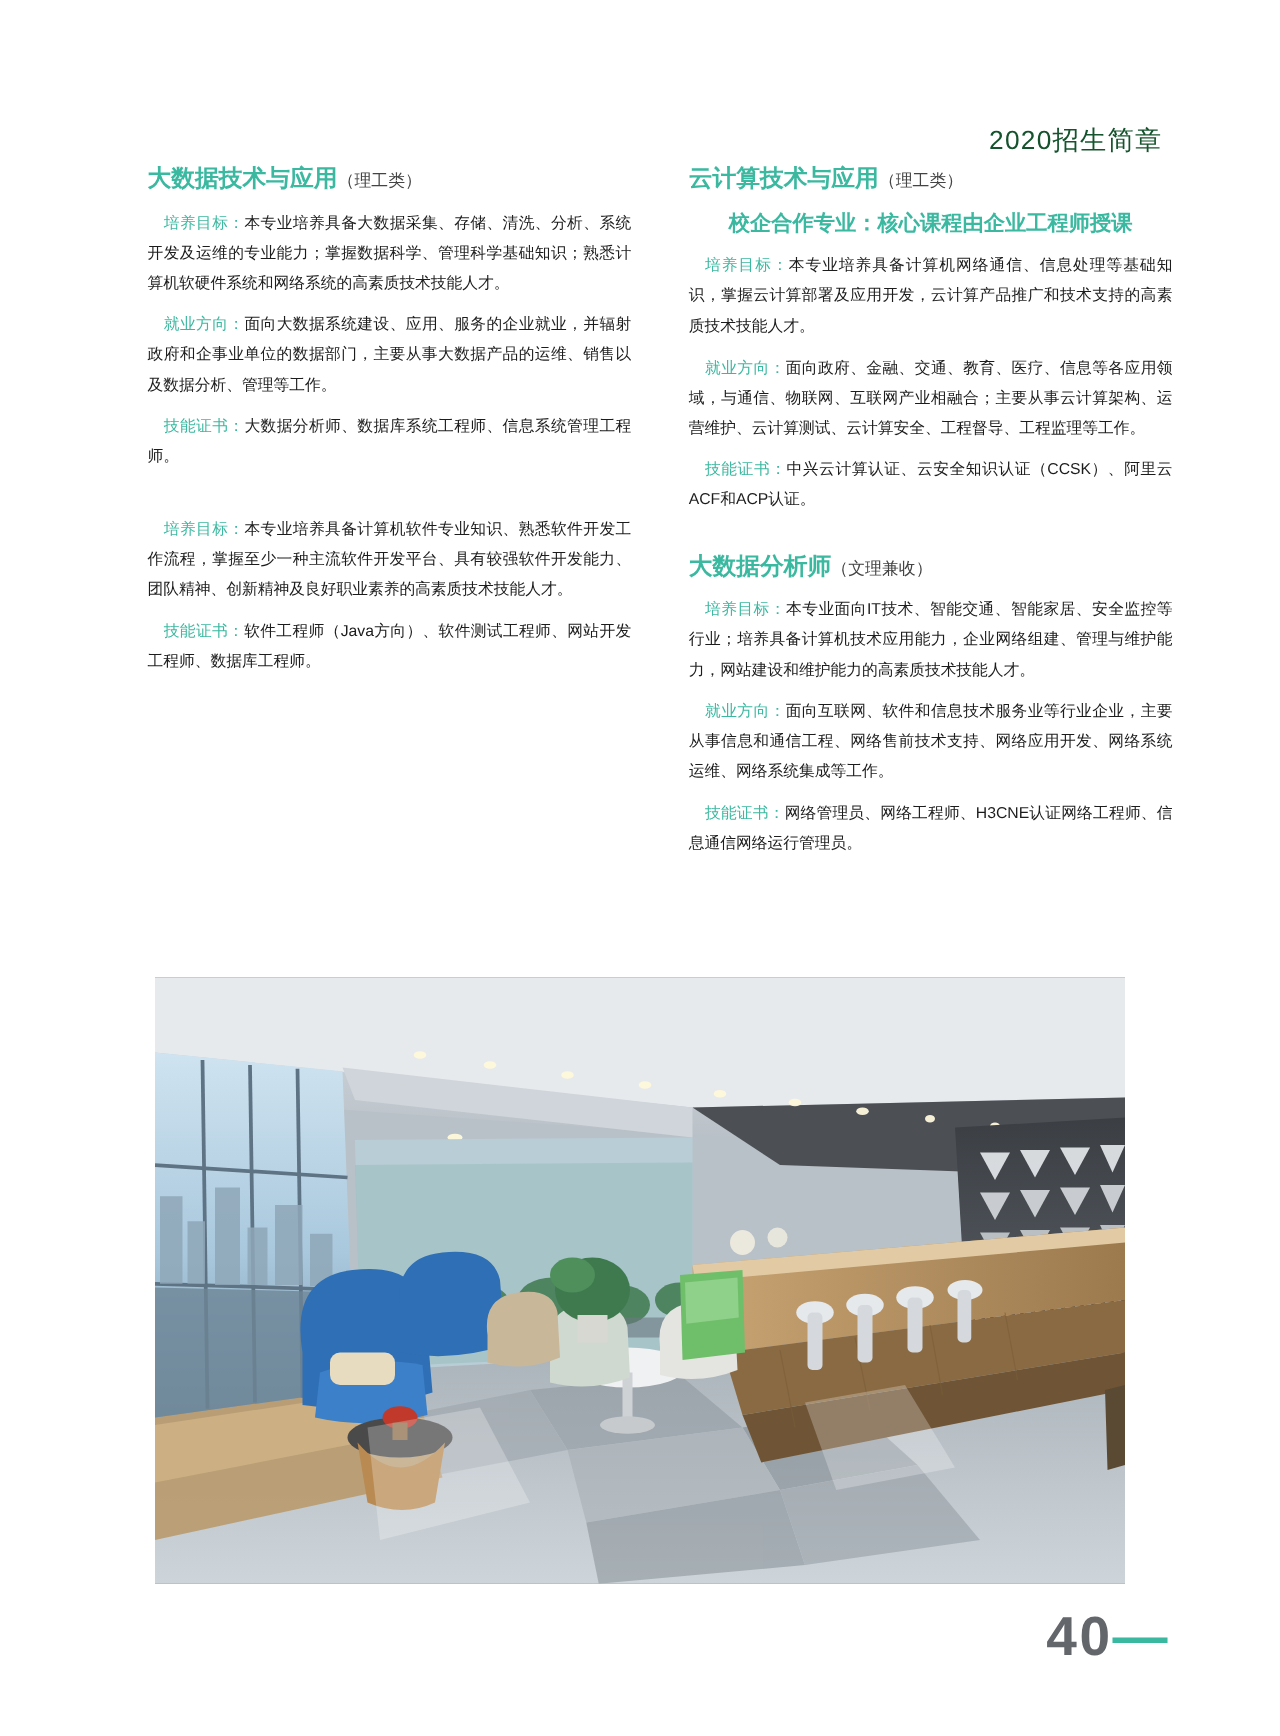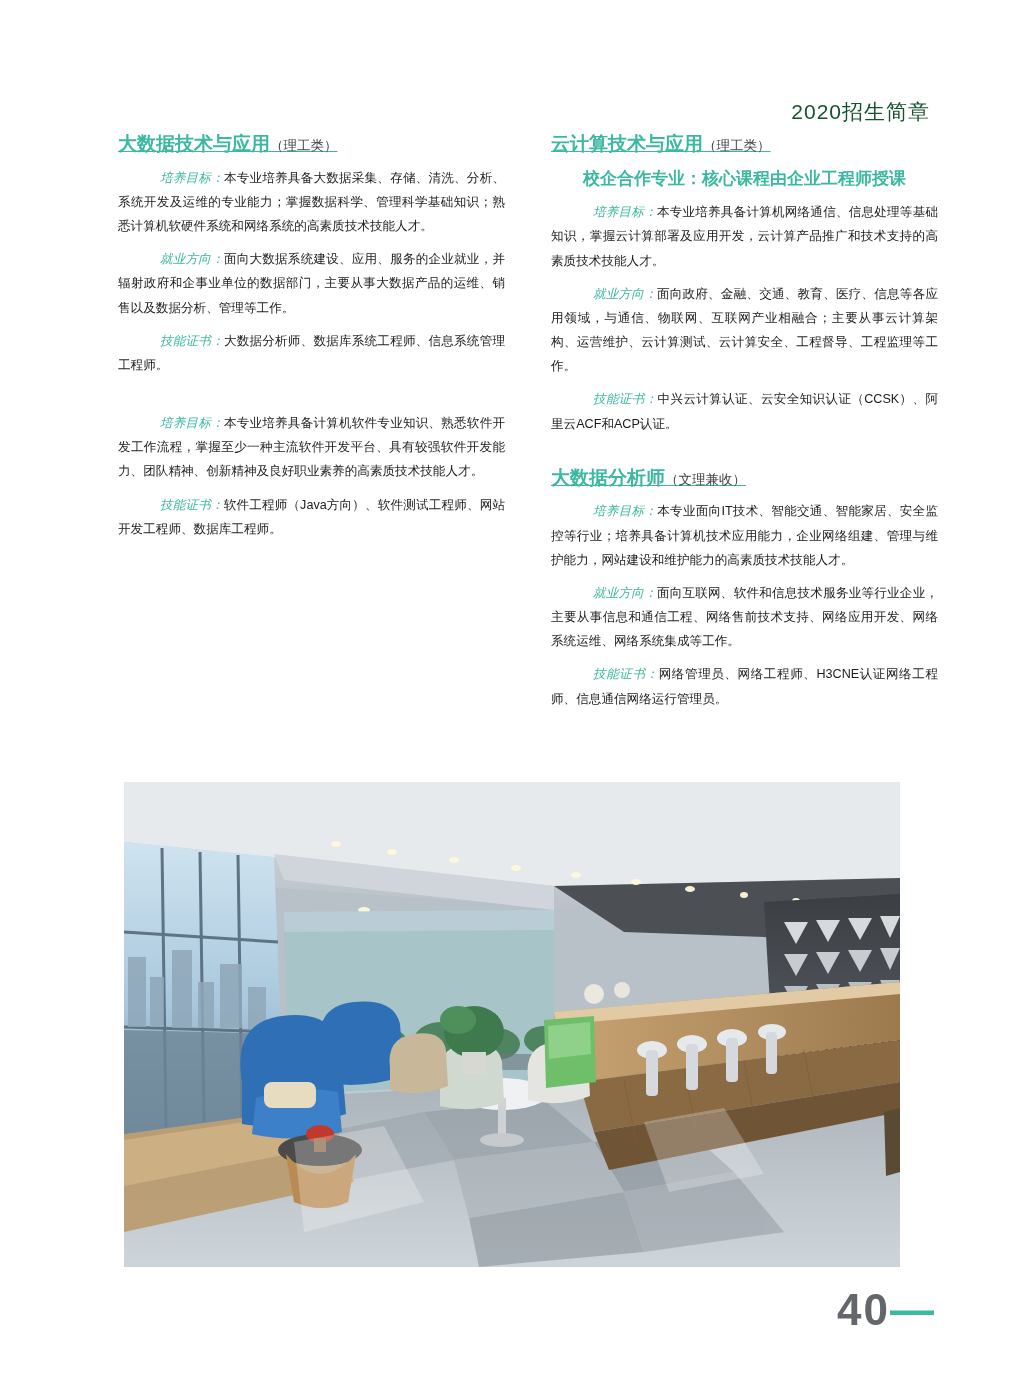--- a/index.html
+++ b/index.html
@@ -52,21 +52,20 @@
   }
   .prog:last-child { margin-bottom: 0; }
 
   .prog-title {
     font-size: 19px;
     font-weight: bold;
     color: #3bb8a0;
     line-height: 1.3;
     margin-bottom: 9px;
     white-space: nowrap;
-    text-decoration: underline;
   }
   .prog-title .cat {
     font-size: 13.5px;
     font-weight: normal;
     color: #444;
     letter-spacing: 0;
   }
 
   .coop {
     font-size: 17px;
@@ -80,22 +79,21 @@
   .para {
     font-size: 12.6px;
     line-height: 1.92;
     margin: 0 0 9px 0;
     text-indent: 0;
     text-align: justify;
     color: #1c1c1c;
   }
   .para .lead {
     color: #3bb8a0;
-    margin-left: 42px;
-    font-style: italic;
+    margin-left: 13px;
   }
 
   
   .photo {
     position: absolute;
     left: 124px;
     top: 782px;
     width: 776px;
     height: 485px;
     overflow: hidden;

